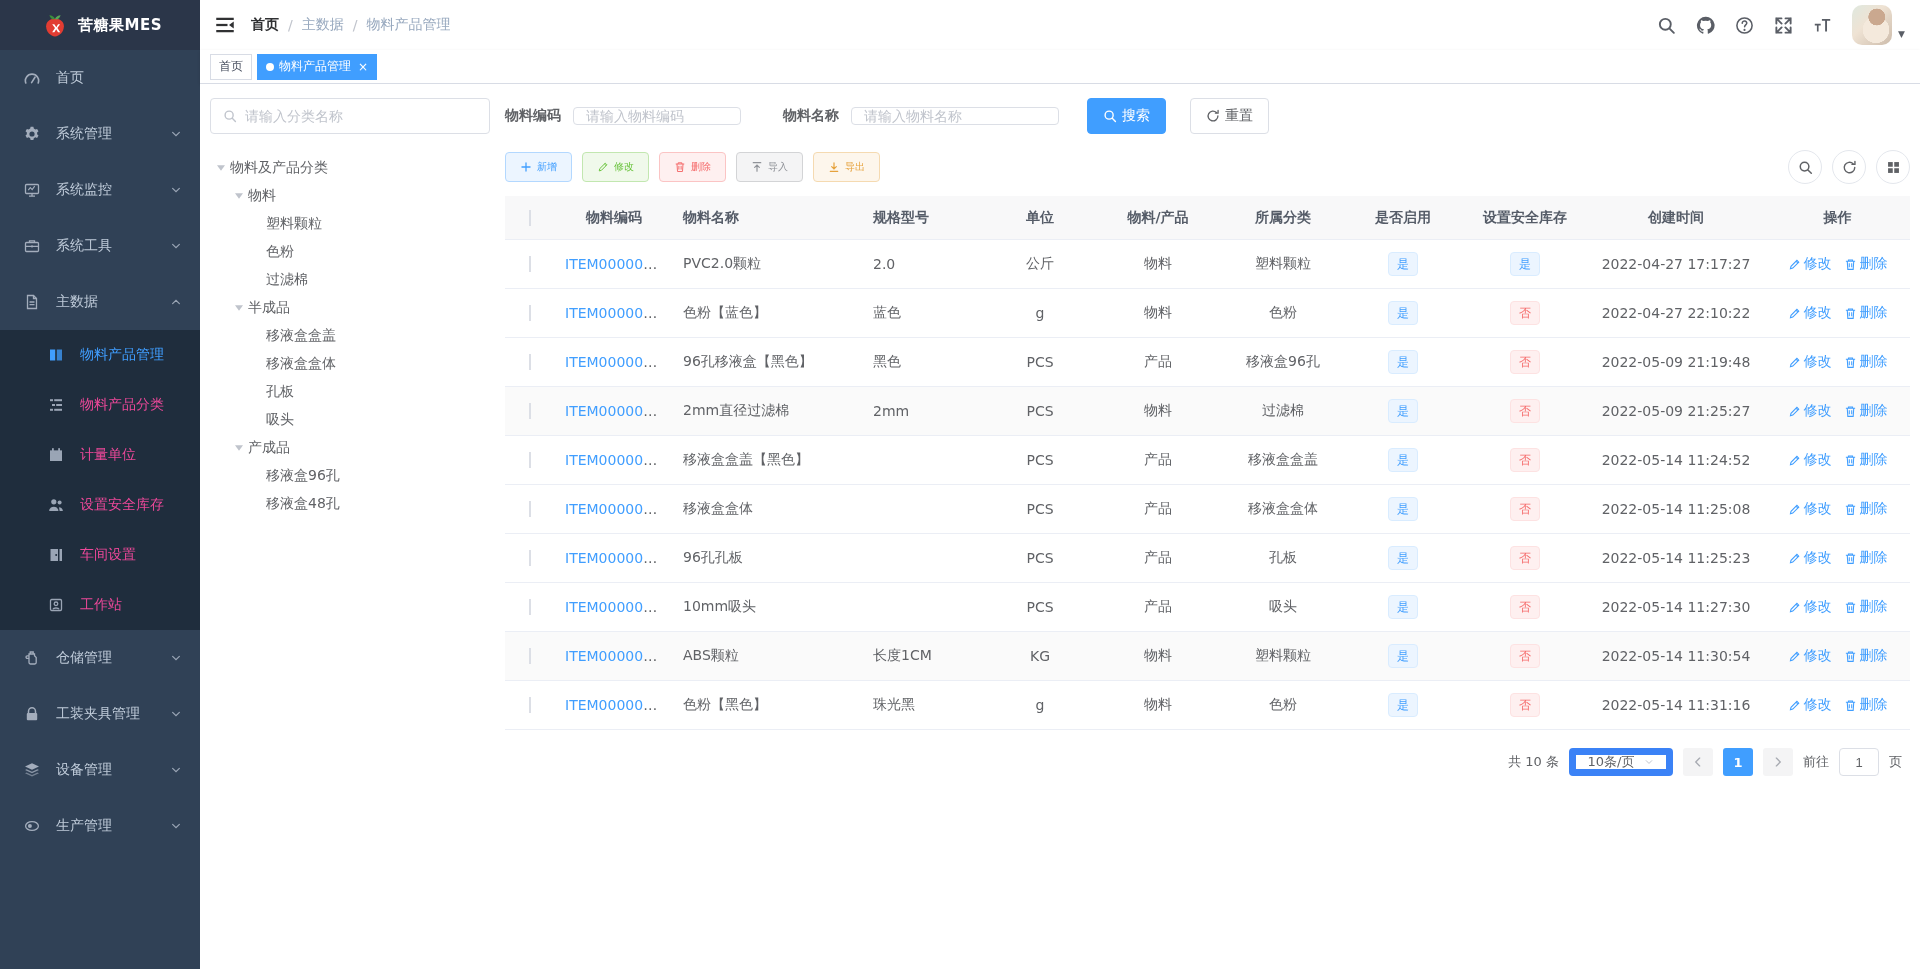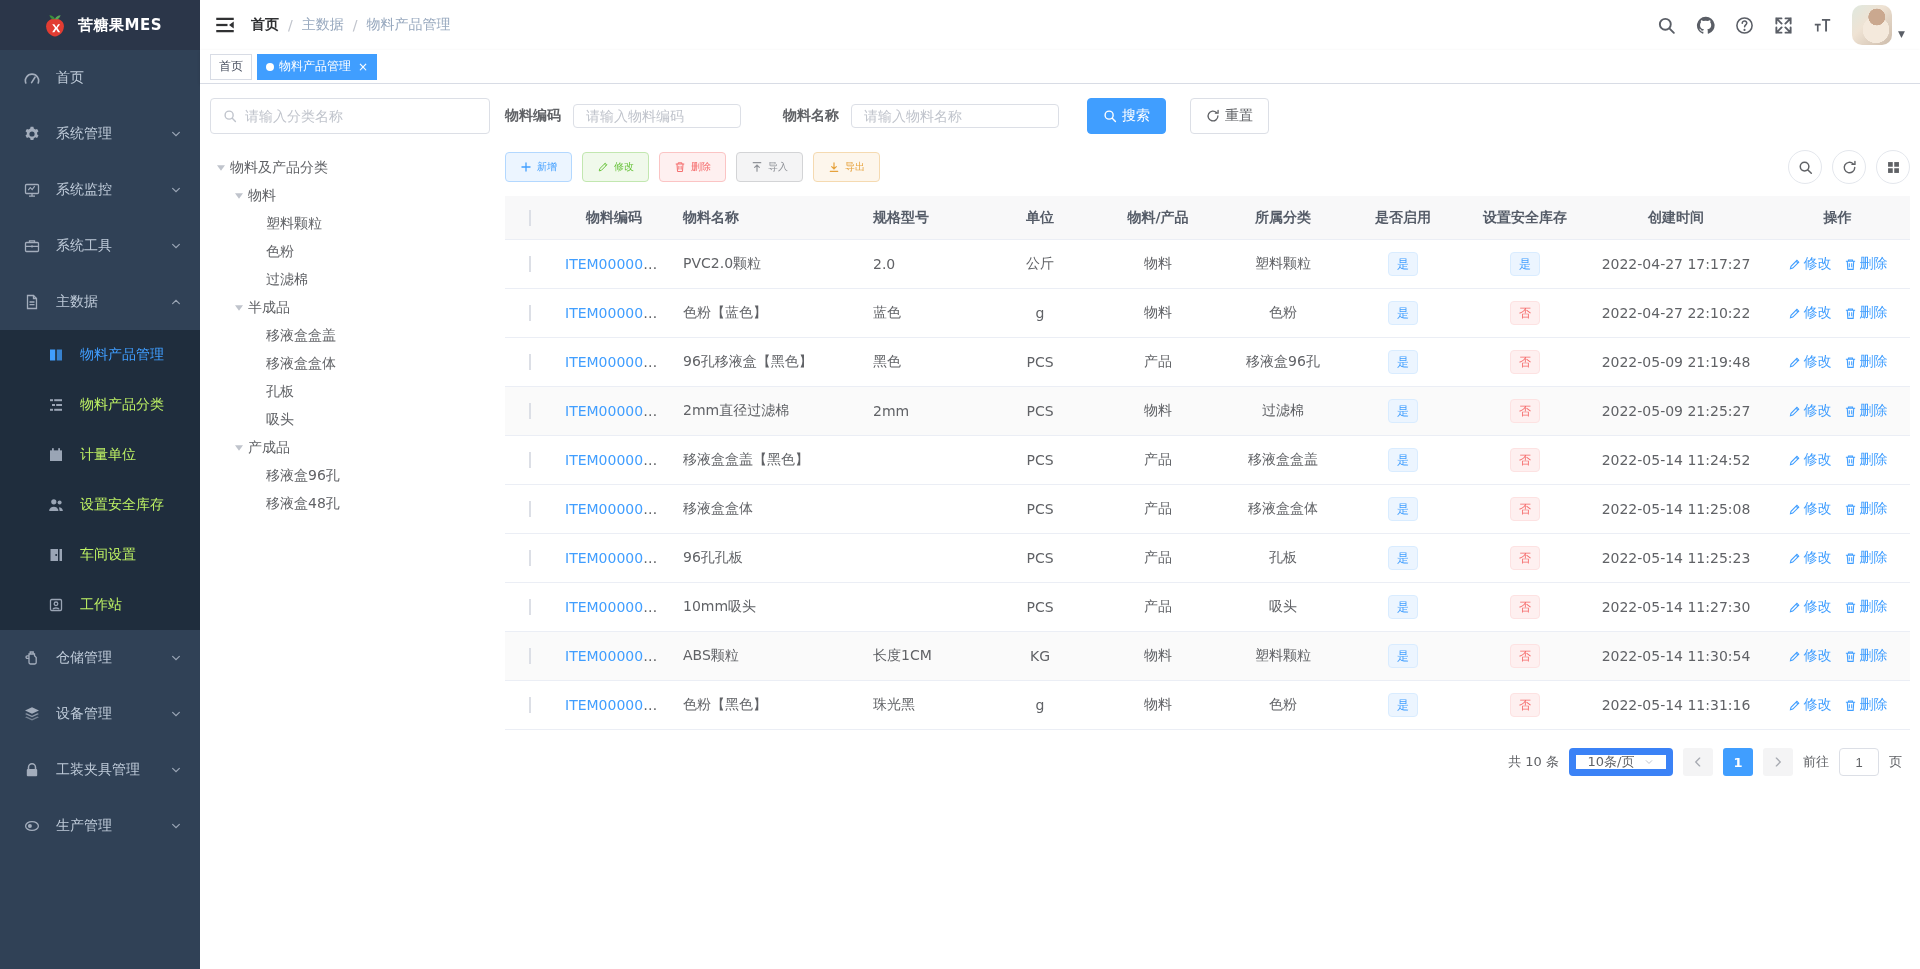--- a/index.html
+++ b/index.html
@@ -8,21 +8,21 @@
   svg { display:block; width:100%; height:100%; }
   .app { display:flex; width:1920px; height:969px; }
 
   
   .sidebar { width:200px; flex-shrink:0; background:#304156; height:100%; overflow:hidden; }
   .logo { height:50px; display:flex; align-items:center; padding-left:42px; gap:10px; background:#2b3649; }
   .logo-icon { width:26px; height:26px; }
   .logo-text { color:#fff; font-weight:700; font-size:15px; letter-spacing:.5px; }
   .menu-item { height:56px; display:flex; align-items:center; color:#bfcbd9; font-size:14px; padding:0 18px 0 24px; cursor:pointer; }
   .submenu { background:#1f2d3d; }
-  .submenu-item { height:50px; display:flex; align-items:center; color:#bef264; font-size:14px; padding-left:48px; cursor:pointer; }
+  .submenu-item { height:50px; display:flex; align-items:center; color:#ec4899; font-size:14px; padding-left:48px; cursor:pointer; }
   .submenu-item.active { color:#409EFF; }
   .mi { width:16px; height:16px; margin-right:16px; color:#a3adbc; flex-shrink:0; }
   .submenu-item .mi { color:#9aa5b5; }
   .submenu-item.active .mi { color:#409EFF; }
   .mlabel { flex:1; white-space:nowrap; }
   .chev { width:12px; height:12px; color:#9aa5b5; }
 
   
   .main { flex:1; min-width:0; display:flex; flex-direction:column; }
   .navbar { height:50px; display:flex; align-items:center; padding:0 15px; background:#fff; }
@@ -55,21 +55,21 @@
   .tree-filter input { border:none; outline:none; flex:1; font-size:14px; color:#606266; min-width:0; }
   .tree-filter input::placeholder { color:#c0c4cc; }
   .tree { margin-top:20px; }
   .tree-node { height:28px; display:flex; align-items:center; font-size:14px; color:#606266; cursor:pointer; }
   .tree-caret { width:18px; flex-shrink:0; display:flex; align-items:center; justify-content:center; color:#c0c4cc; }
   .tree-caret svg { width:8px; height:8px; }
 
   .main-panel { flex:1; min-width:0; display:flex; flex-direction:column; }
   .filter-row { display:flex; align-items:center; margin-bottom:16px; }
   .filter-label { font-size:14px; font-weight:700; color:#606266; margin-right:12px; white-space:nowrap; }
-  .el-input { height:24px; border:1px solid #dcdfe6; border-radius:4px; padding:0 12px; font-size:14px; display:flex; align-items:center; background:#fff; }
+  .el-input { height:18px; border:1px solid #dcdfe6; border-radius:4px; padding:0 12px; font-size:14px; display:flex; align-items:center; background:#fff; }
   .el-input input { border:none; outline:none; width:100%; font-size:14px; color:#606266; }
   .el-input input::placeholder { color:#c0c4cc; }
   .input-code { width:168px; margin-right:42px; }
   .input-name { width:208px; margin-right:28px; }
   .btn { display:inline-flex; align-items:center; justify-content:center; gap:5px; border-radius:4px; font-size:14px; cursor:pointer; border:1px solid #dcdfe6; background:#fff; color:#606266; height:36px; padding:0 15px; white-space:nowrap; }
   .btn-primary { background:#409EFF; border-color:#409EFF; color:#fff; }
   .bicon { width:14px; height:14px; flex-shrink:0; }
   .btn-reset { margin-left:24px; }
 
   .toolbar-row { display:flex; align-items:center; margin-bottom:12px; }
@@ -268,41 +268,41 @@
           </i>
           <span class="mlabel">仓储管理</span>
           <i class="chev">
             <svg viewBox="0 0 16 16" fill="none" stroke="currentColor" stroke-width="1.6" stroke-linecap="round">
               <path d="M3.5 5.8L8 10.3l4.5-4.5"></path>
             </svg>
           </i>
         </div>
         <div class="menu-item">
           <i class="mi">
+            <svg viewBox="0 0 16 16">
+              <path d="M4.5 7V5.2a3.5 3.5 0 0 1 7 0V7" fill="none" stroke="currentColor" stroke-width="1.5"></path>
+              <rect x="2.8" y="7" width="10.4" height="7.2" rx="1" fill="currentColor"></rect>
+            </svg>
+          </i>
+          <span class="mlabel">工装夹具管理</span>
+          <i class="chev">
+            <svg viewBox="0 0 16 16" fill="none" stroke="currentColor" stroke-width="1.6" stroke-linecap="round">
+              <path d="M3.5 5.8L8 10.3l4.5-4.5"></path>
+            </svg>
+          </i>
+        </div>
+        <div class="menu-item">
+          <i class="mi">
             <svg viewBox="0 0 16 16" fill="currentColor">
               <path d="M8 1.2l7 3.3L8 7.8 1 4.5z"></path>
               <path d="M2.6 7.2L8 9.7l5.4-2.5 1.6.8L8 11.2 1 8z" opacity=".8"></path>
               <path d="M2.6 10.4L8 12.9l5.4-2.5 1.6.8L8 14.4 1 11.2z" opacity=".6"></path>
             </svg>
           </i>
           <span class="mlabel">设备管理</span>
-          <i class="chev">
-            <svg viewBox="0 0 16 16" fill="none" stroke="currentColor" stroke-width="1.6" stroke-linecap="round">
-              <path d="M3.5 5.8L8 10.3l4.5-4.5"></path>
-            </svg>
-          </i>
-        </div>
-        <div class="menu-item">
-          <i class="mi">
-            <svg viewBox="0 0 16 16">
-              <path d="M4.5 7V5.2a3.5 3.5 0 0 1 7 0V7" fill="none" stroke="currentColor" stroke-width="1.5"></path>
-              <rect x="2.8" y="7" width="10.4" height="7.2" rx="1" fill="currentColor"></rect>
-            </svg>
-          </i>
-          <span class="mlabel">工装夹具管理</span>
           <i class="chev">
             <svg viewBox="0 0 16 16" fill="none" stroke="currentColor" stroke-width="1.6" stroke-linecap="round">
               <path d="M3.5 5.8L8 10.3l4.5-4.5"></path>
             </svg>
           </i>
         </div>
         <div class="menu-item">
           <i class="mi">
             <svg viewBox="0 0 16 16" fill="none" stroke="currentColor" stroke-width="1.3">
               <ellipse cx="8" cy="8" rx="6.4" ry="4.4"></ellipse>

